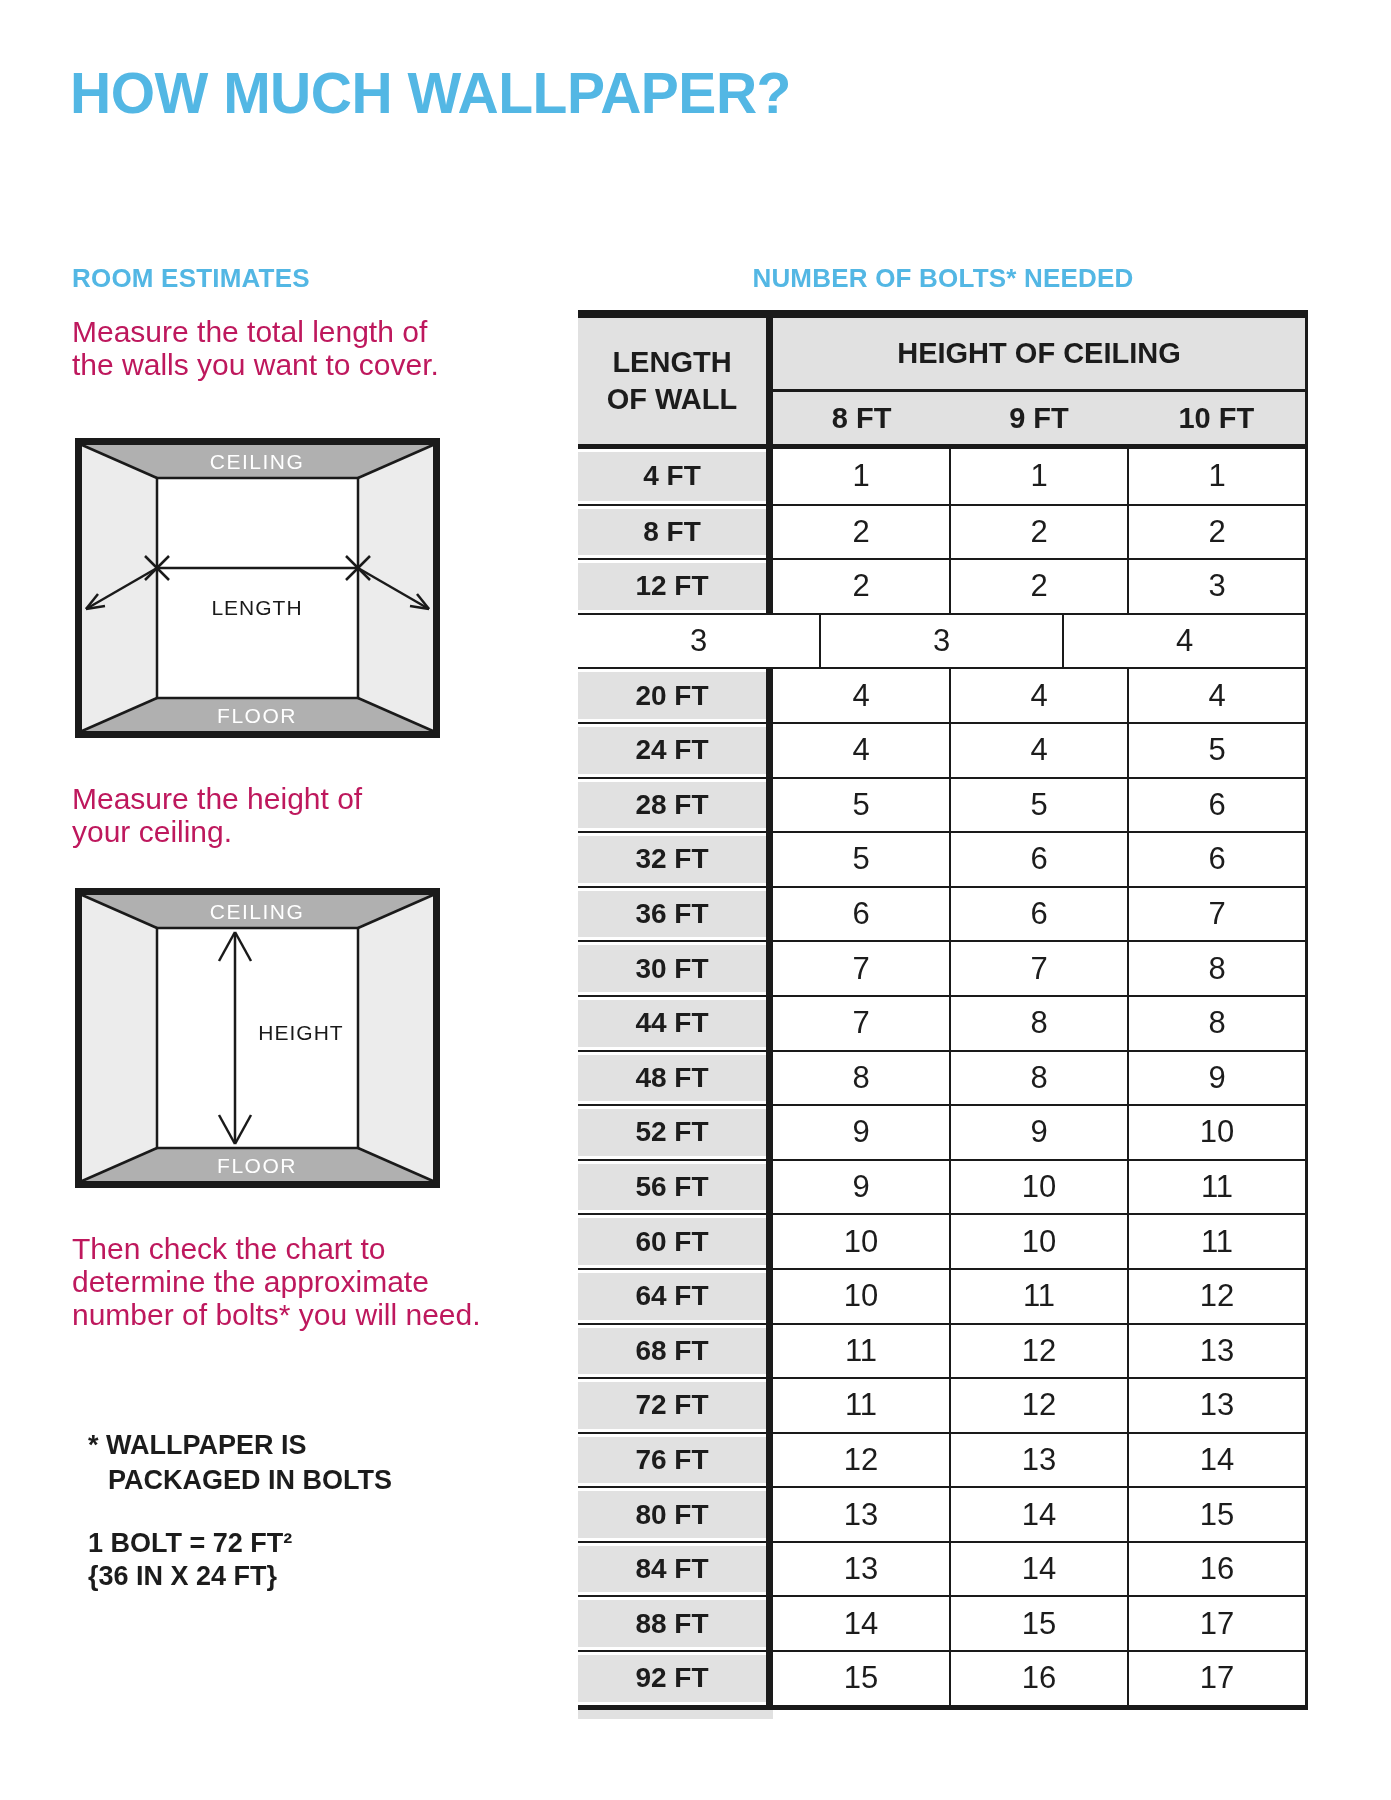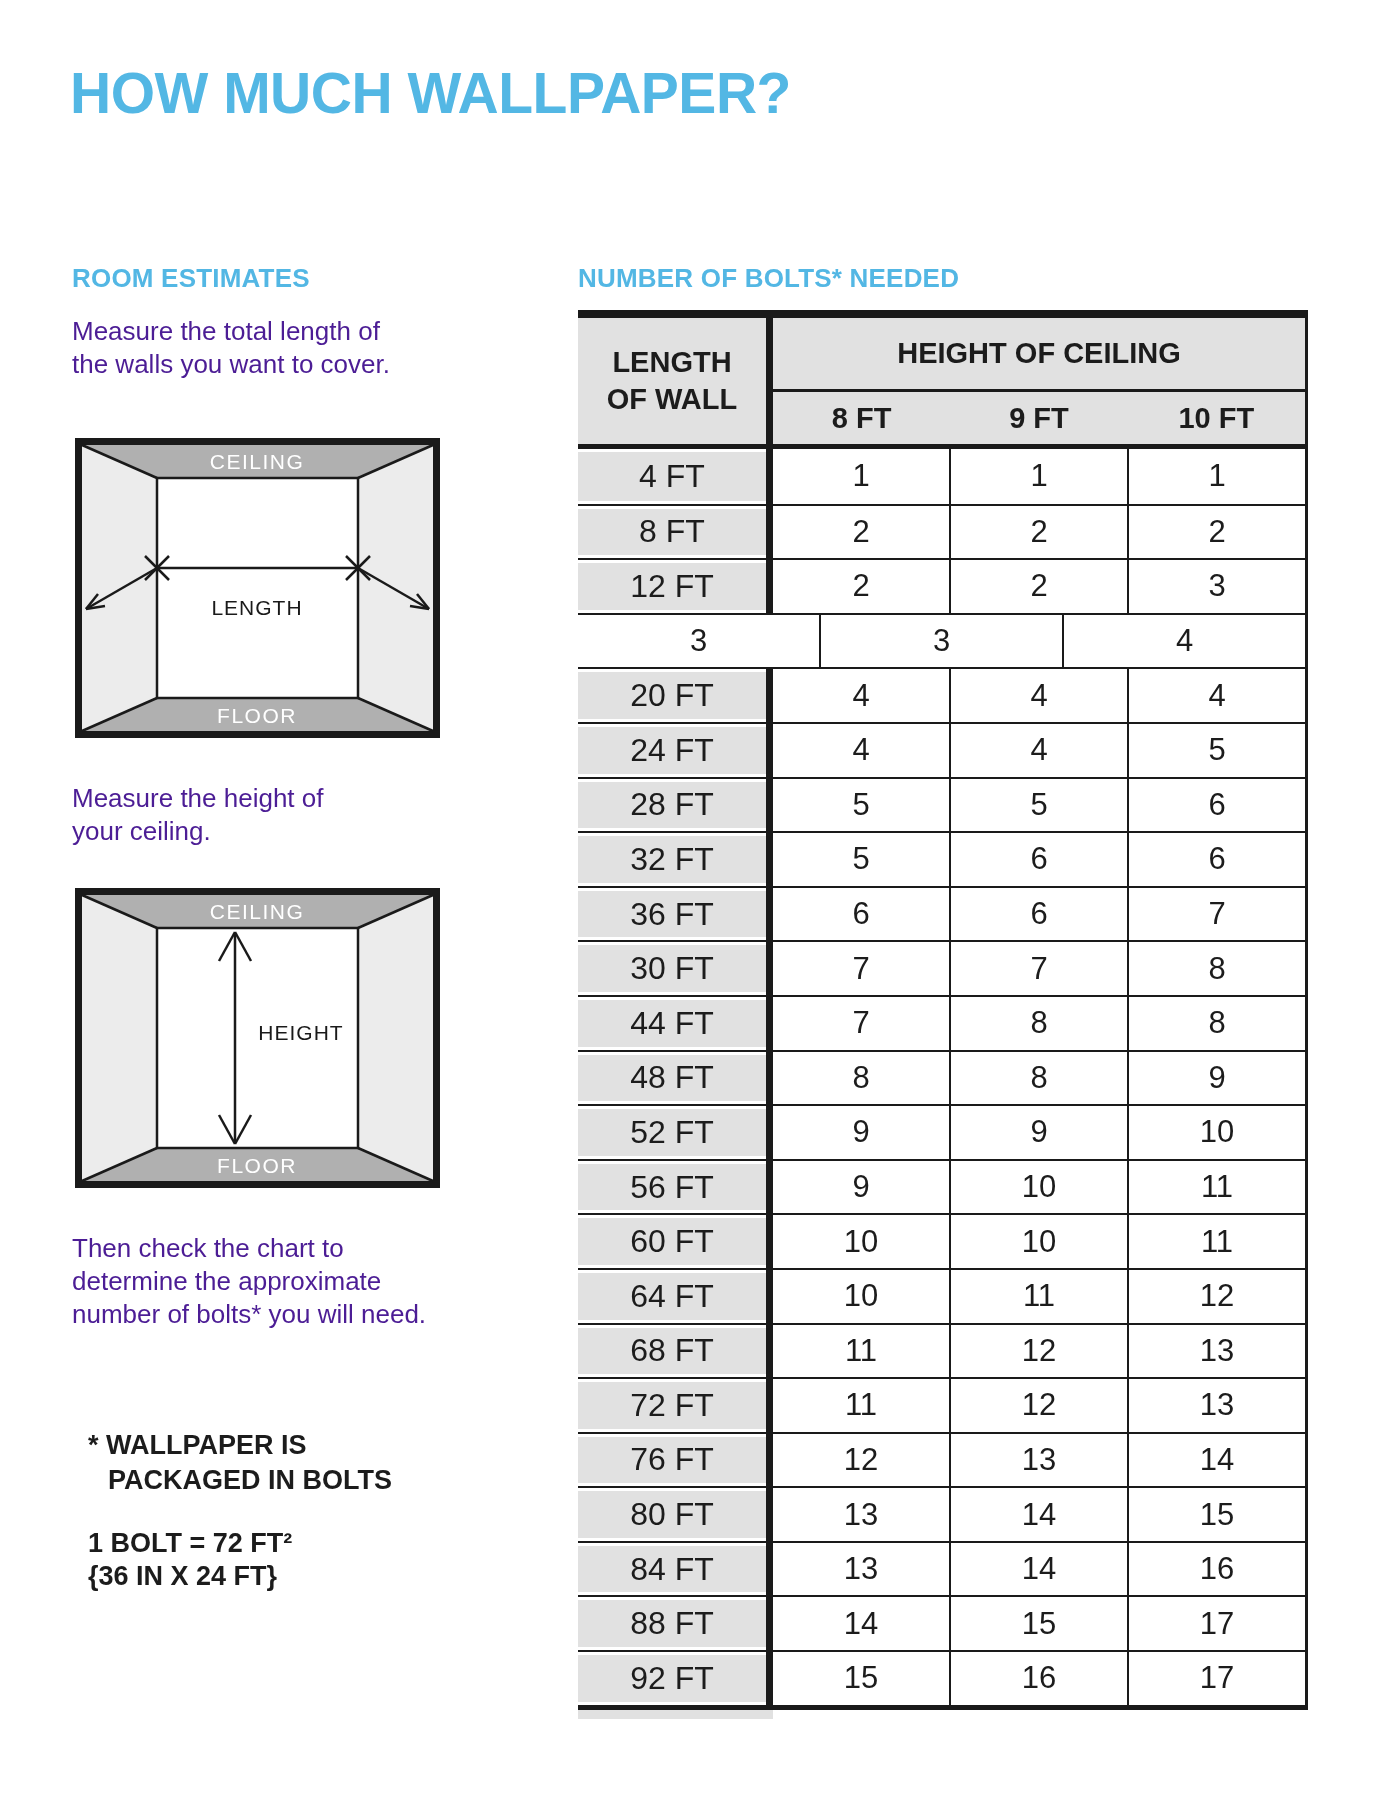--- a/index.html
+++ b/index.html
@@ -21,23 +21,23 @@
   #title {
     left: 70px; top: 60px;
     font-size: 57px; font-weight: bold; letter-spacing: -0.5px;
     color: var(--accent); white-space: nowrap;
   }
   .section-heading {
     font-size: 26px; font-weight: bold; color: var(--accent);
     letter-spacing: 0.2px; white-space: nowrap;
   }
   #room-estimates { left: 72px; top: 263px; }
-  #bolts-heading  { left: 578px; top: 263px; width: 730px; }
-
-  .para { font-size: 26px; line-height: 33px; color: #4c1d95; }
+  #bolts-heading  { left: 578px; top: 263px; width: 730px; text-align: center; }
+
+  .para { font-size: 30px; line-height: 33px; color: #be185d; }
   #para1 { left: 72px; top: 315px; }
   #para2 { left: 72px; top: 782px; }
   #para3 { left: 72px; top: 1232px; }
 
   #diagram1 { left: 75px; top: 438px; }
   #diagram2 { left: 75px; top: 888px; }
   svg text { font-family: "Liberation Sans", sans-serif; }
 
   #footnote { left: 88px; top: 1428px; font-size: 27px; font-weight: bold; line-height: 35px; }
   #footnote .indent { padding-left: 20px; }
@@ -71,21 +71,21 @@
     flex: 1; display: flex; align-items: center; justify-content: center;
     font-weight: bold; font-size: 29px;
   }
   .trow { display: flex; height: 54.6px; }
   .trow + .trow { border-top: 2.5px solid var(--ink); }
   .tlabel {
     width: 195px; background: var(--cell-gray);
     border-right: 7px solid var(--ink);
     box-shadow: inset 0 3px 0 #ffffff, inset 0 -3px 0 #ffffff;
     display: flex; align-items: center; justify-content: center;
-    font-weight: normal; font-size: 32px;
+    font-weight: bold; font-size: 28px;
   }
   .tcell {
     flex: 1; background: #ffffff;
     display: flex; align-items: center; justify-content: center;
     font-size: 31px;
   }
   .tcell + .tcell { border-left: 2.5px solid var(--ink); }
   .sliver { width: 195px; height: 9px; background: var(--cell-gray); }
 </style>
 </head>

